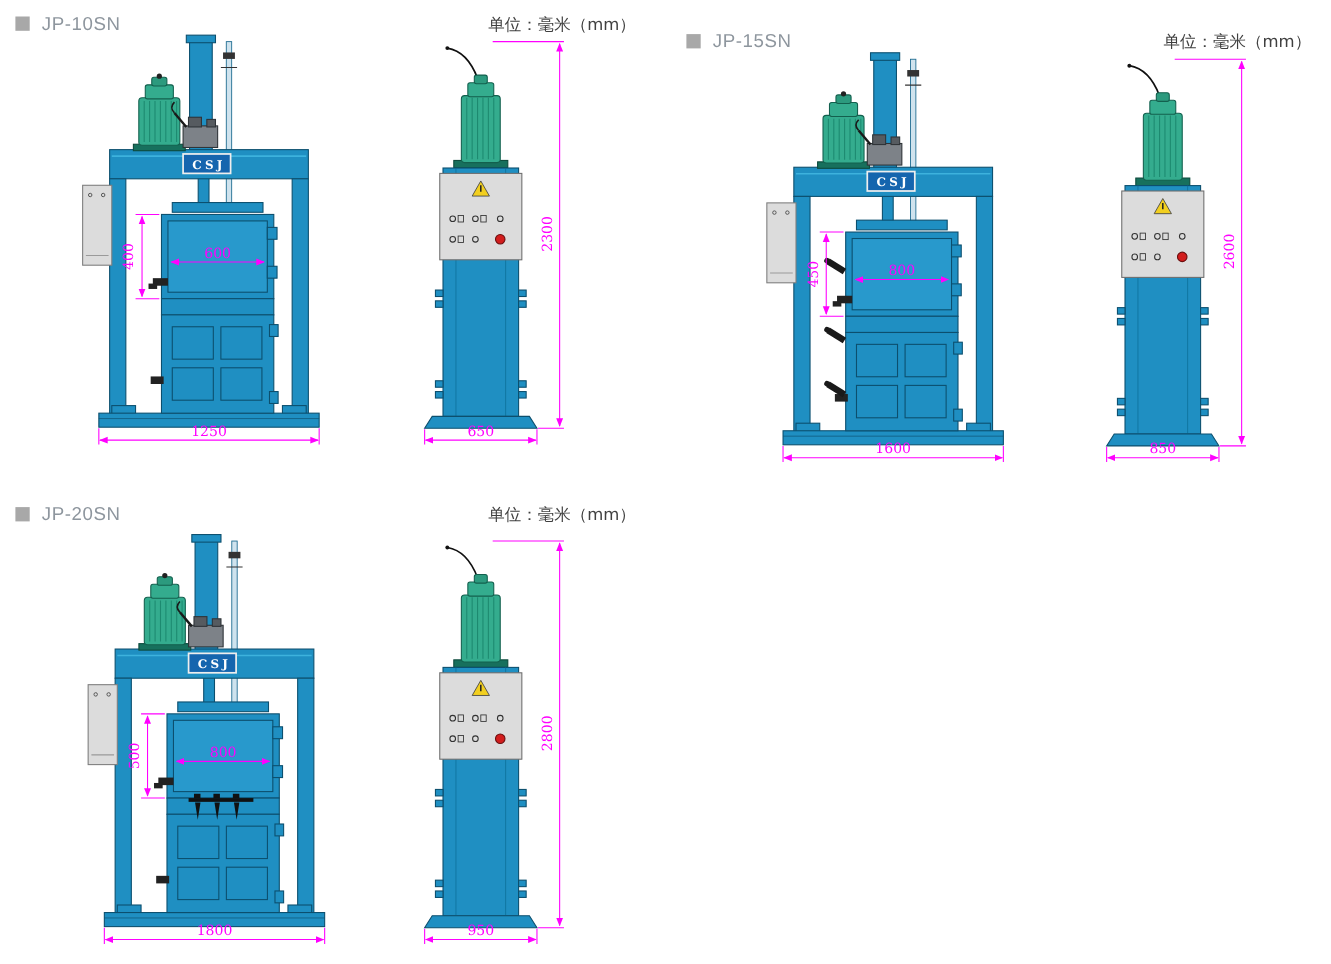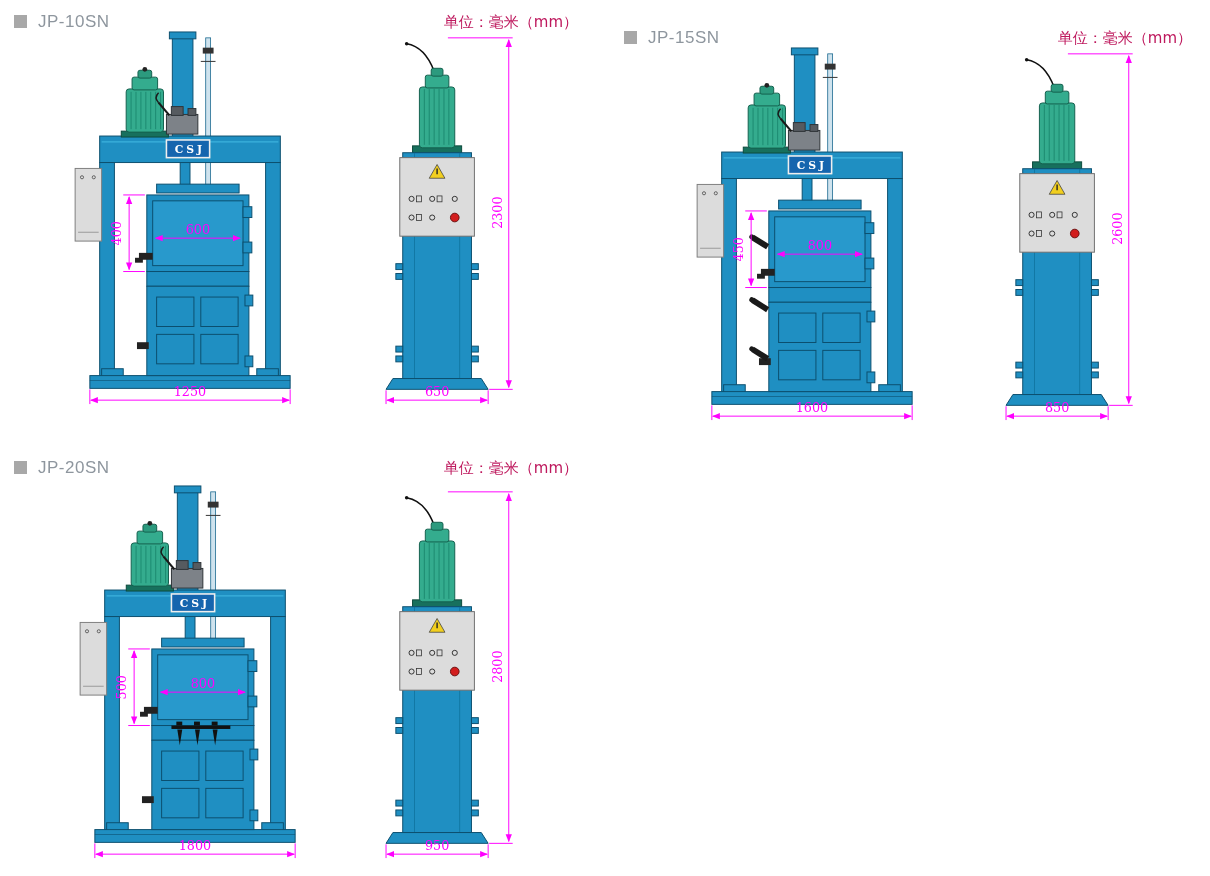--- a/index.html
+++ b/index.html
@@ -10,21 +10,21 @@
   }
   .panel { position:absolute;padding-left:34px; }
   .bullet {
     position:absolute; width:13px; height:13px; background:#a8a8a8;
   }
   .title {
     position:absolute; color:#8e969e; font-size:17px; font-weight:400;
     letter-spacing:0.5px; white-space:nowrap;
   }
   .unit {
-    position:absolute; color:#be185d; font-size:15px; white-space:nowrap;
+    position:absolute; color:#404040; font-size:15px; white-space:nowrap;
     font-family:"DejaVu Sans", sans-serif;
   }
   svg.view { position:absolute; }
   .dim { stroke:#ff00ff; stroke-width:1; fill:none; }
   .dim-t {
     fill:#ff00ff; font-size:13px; font-family:"DejaVu Serif", serif;
     text-anchor:middle;
   }
   .logo-t {
     fill:#ffffff; font-size:11px; font-weight:bold; letter-spacing:3px;

